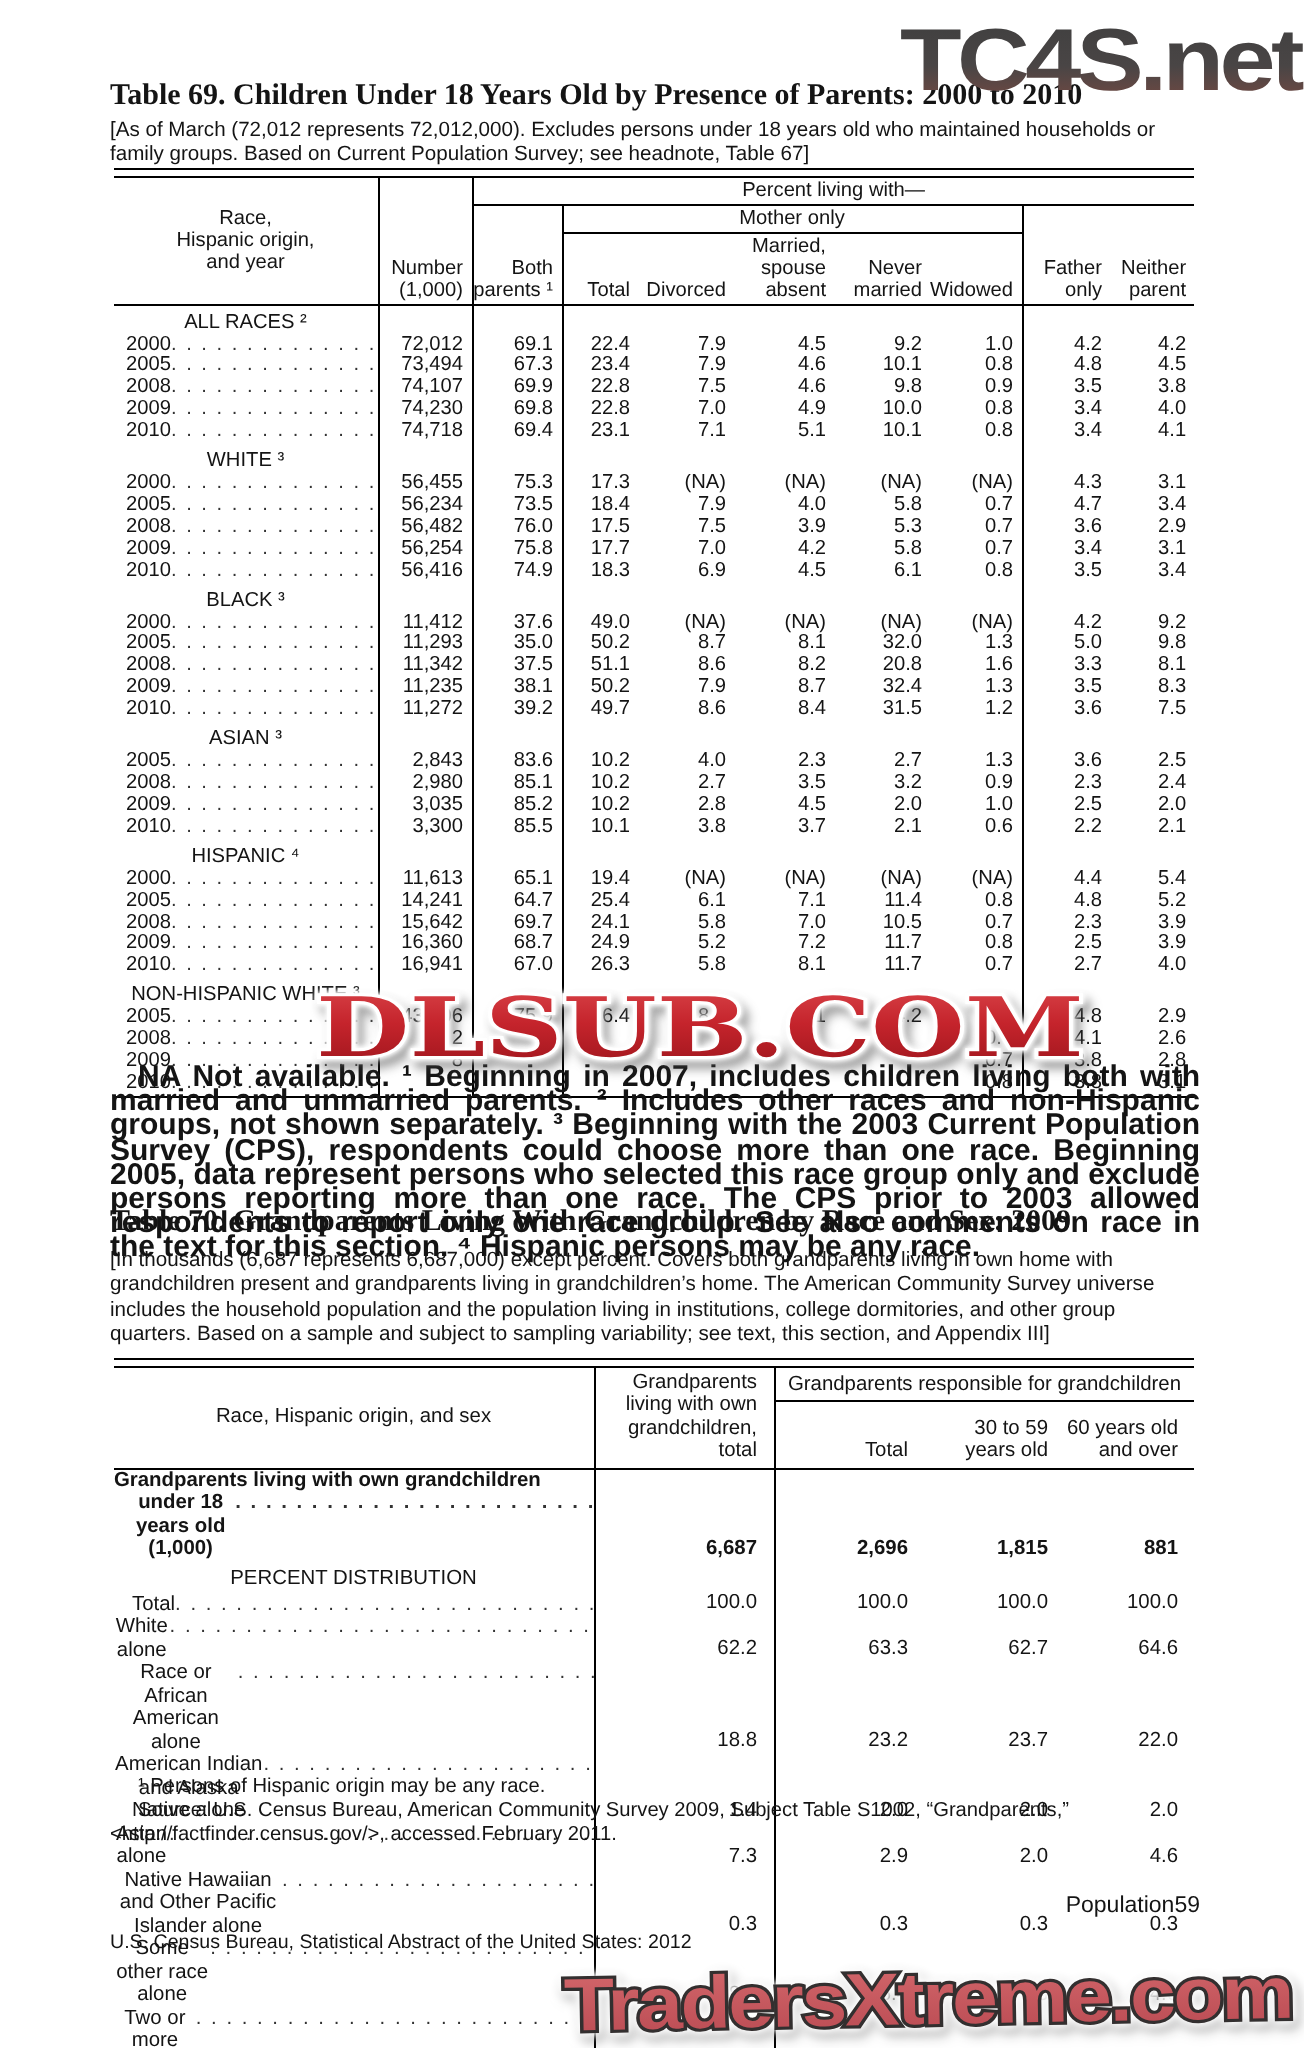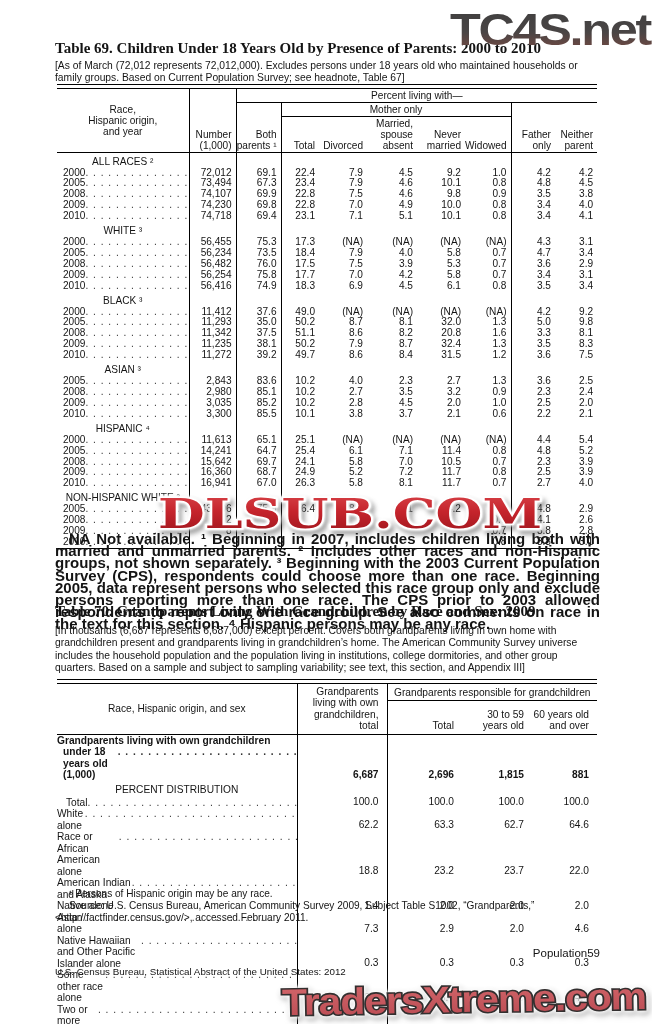--- a/index.html
+++ b/index.html
@@ -43,21 +43,21 @@
   .t69 td.v0,.t69 td.v1,.t69 td.v6{border-right:1px solid #000;}
   .t69 tr.group-row td{height:13px;line-height:13px;padding-top:2px;}
   .t69 td.glabel{text-align:center;font-size:10.1px;}
   
   .t70{font-size:10.2px;border-bottom:2px solid #000;}
   .t70 thead th{vertical-align:bottom;text-align:right;line-height:11.5px;padding:2px 8px 2px 0;border-bottom:1px solid #000;}
   .t70 thead th.stub{vertical-align:middle;text-align:center;padding:0;border-right:1px solid #000000;}
   .t70 thead th.col1{border-right:1px solid #000;}
   .t70 thead th.grp{text-align:center;padding:1px 0;}
   .t70 td{height:10.8px;line-height:10.8px;text-align:right;padding:0 8px 0 0;overflow:hidden;vertical-align:bottom;}
-  .t70 td.stub{text-align:left;padding:0;border-right:1px solid #000;}
+  .t70 td.stub{text-align:center;padding:0;border-right:1px solid #000;}
   .t70 td.w0{border-right:1px solid #000;padding-left:32px;}
   .t70 tr.bold td{font-weight:bold;height:auto;}
   .t70 tr.bold .labline:nth-child(2) .lbltxt{padding-left:6px;}
   .t70 tr.section td{height:14px;line-height:14px;padding-top:2px;}
   .t70 td.section-label{text-align:center;}
   .t70 .labline{display:flex;align-items:baseline;overflow:hidden;line-height:11.5px;}
   .t70 .ind{padding-left:9px;}
   
   .pop-line{font-size:11.5px;text-align:right;}
   .pop-line .pgnum{}
@@ -506,21 +506,21 @@
           </tr>
           <tr class="data-row">
             <td class="stub">
               <div class="cellflex">
                 <span class="yr">2000</span>
                 <span class="dots"></span>
               </div>
             </td>
             <td class="v0">11,613</td>
             <td class="v1">65.1</td>
-            <td class="v2">25.1</td>
+            <td class="v2">19.4</td>
             <td class="v3">(NA)</td>
             <td class="v4">(NA)</td>
             <td class="v5">(NA)</td>
             <td class="v6">(NA)</td>
             <td class="v7">4.4</td>
             <td class="v8">5.4</td>
           </tr>
           <tr class="data-row">
             <td class="stub">
               <div class="cellflex">

